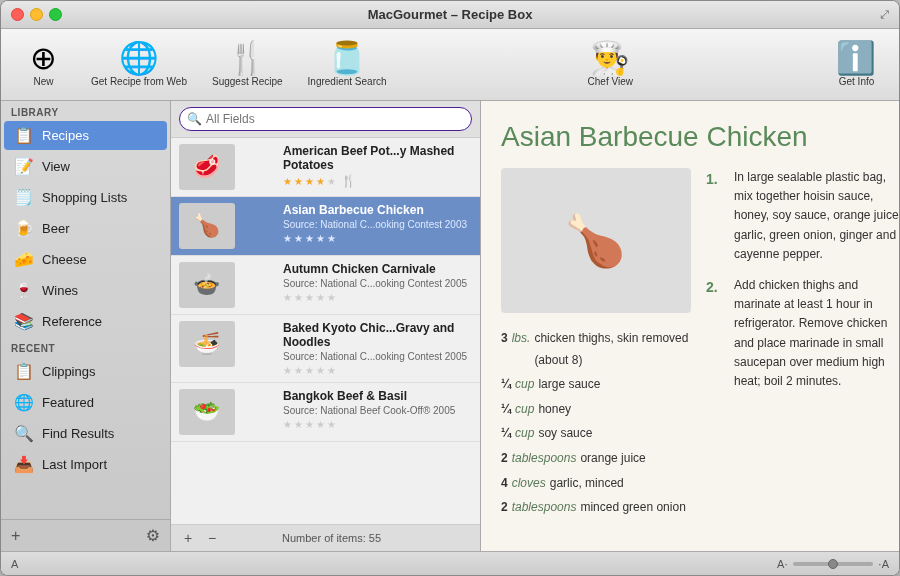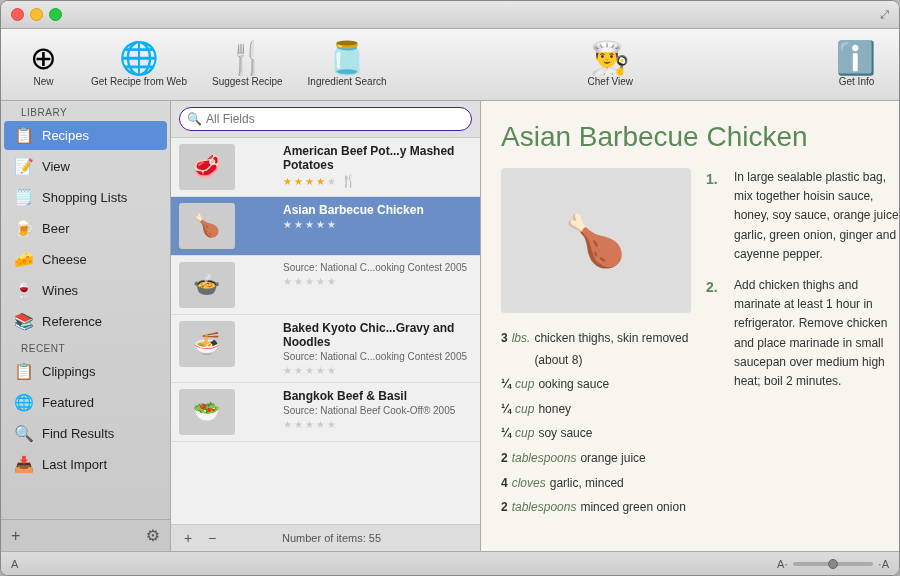--- a/index.html
+++ b/index.html
@@ -21,21 +21,21 @@
     .toolbar-item { display: flex; flex-direction: column; align-items: center; justify-content: center; padding: 4px 10px; cursor: pointer; border-radius: 5px; min-width: 65px; }
     .toolbar-icon { font-size: 32px; line-height: 1; margin-bottom: 2px; }
     .toolbar-label { font-size: 10px; color: #333; text-align: right; white-space: nowrap; }
     .toolbar-spacer { flex: 1; }
 
     
     .main { display: flex; flex: 1; overflow: hidden; }
 
     
     .sidebar { width: 170px; background: linear-gradient(to bottom, #d8d8d8, #c8c8c8); border-right: 1px solid #aaa; display: flex; flex-direction: column; flex-shrink: 0; }
-    .sidebar-section-label { font-size: 10px; font-weight: 400; color: #555; padding: 6px 20px 2px; letter-spacing: 0.5px; }
+    .sidebar-section-label { font-size: 10px; font-weight: 700; color: #555; padding: 6px 10px 2px; letter-spacing: 0.5px; }
     .sidebar-item { display: flex; align-items: center; gap: 8px; padding: 5px 10px; cursor: pointer; font-size: 13px; color: #222; border-radius: 4px; margin: 1px 3px; }
     .sidebar-item.active { background: #5b8dd9; color: white; }
     .sidebar-icon { font-size: 16px; width: 20px; text-align: center; }
     .sidebar-footer { display: flex; align-items: center; justify-content: space-between; padding: 4px 8px; border-top: 1px solid #aaa; background: #c8c8c8; }
     .sidebar-footer-btn { font-size: 16px; cursor: pointer; color: #555; padding: 2px; }
 
     
     .recipe-list-panel { width: 310px; background: #f0f0f0; border-right: 1px solid #aaa; display: flex; flex-direction: column; flex-shrink: 0; }
     .search-bar { padding: 6px 8px; background: #e0e0e0; border-bottom: 1px solid #ccc; }
     .search-wrap { position: relative; }
@@ -83,20 +83,21 @@
 <body>
 
 <div class="window">
 
   <div class="title-bar">
     <div class="window-controls">
       <div class="btn-close"></div>
       <div class="btn-minimize"></div>
       <div class="btn-maximize"></div>
     </div>
+    <span class="title-text">MacGourmet – Recipe Box</span>
     <span class="expand-btn">⤢</span>
   </div>
 
   <div class="toolbar">
     <div class="toolbar-item">
       <span class="toolbar-icon">⊕</span>
       <span class="toolbar-label">New</span>
     </div>
     <div class="toolbar-item">
       <span class="toolbar-icon">🌐</span>
@@ -201,33 +202,35 @@
               <span>★</span>
               <span style="margin-left:4px; font-size:12px;">🍴</span>
             </div>
           </div>
         </div>
 
         <div class="recipe-item selected">
           <div class="recipe-thumb">🍗</div>
           <div class="recipe-info">
             <div class="recipe-title">Asian Barbecue Chicken</div>
+            <div class="recipe-source">Source: National C...ooking Contest 2003</div>
             <div class="recipe-stars">
               <span>★</span>
                 <span>★</span>
                 <span>★</span>
                 <span>★</span>
                 <span>★</span>
             </div>
           </div>
         </div>
 
         <div class="recipe-item">
           <div class="recipe-thumb">🍲</div>
           <div class="recipe-info">
+            <div class="recipe-title">Autumn Chicken Carnivale</div>
             <div class="recipe-source">Source: National C...ooking Contest 2005</div>
             <div class="recipe-stars">
               <span>★</span>
                 <span>★</span>
                 <span>★</span>
                 <span>★</span>
                 <span>★</span>
             </div>
           </div>
         </div>
@@ -280,21 +283,21 @@
           <div class="recipe-image-box">🍗</div>
           <div class="ingredients">
             <div style="display:flex; gap:4px; margin-bottom:3px;">
               <span class="qty">3</span>
               <span class="unit">lbs.</span>
               <span>chicken thighs, skin removed (about 8)</span>
             </div>
             <div style="display:flex; gap:4px; margin-bottom:3px;">
               <span class="qty">¼</span>
               <span class="unit">cup</span>
-              <span>ooking sauce</span>
+              <span>large sauce</span>
             </div>
             <div style="display:flex; gap:4px; margin-bottom:3px;">
               <span class="qty">¼</span>
               <span class="unit">cup</span>
               <span>honey</span>
             </div>
             <div style="display:flex; gap:4px; margin-bottom:3px;">
               <span class="qty">¼</span>
               <span class="unit">cup</span>
               <span>soy sauce</span>

